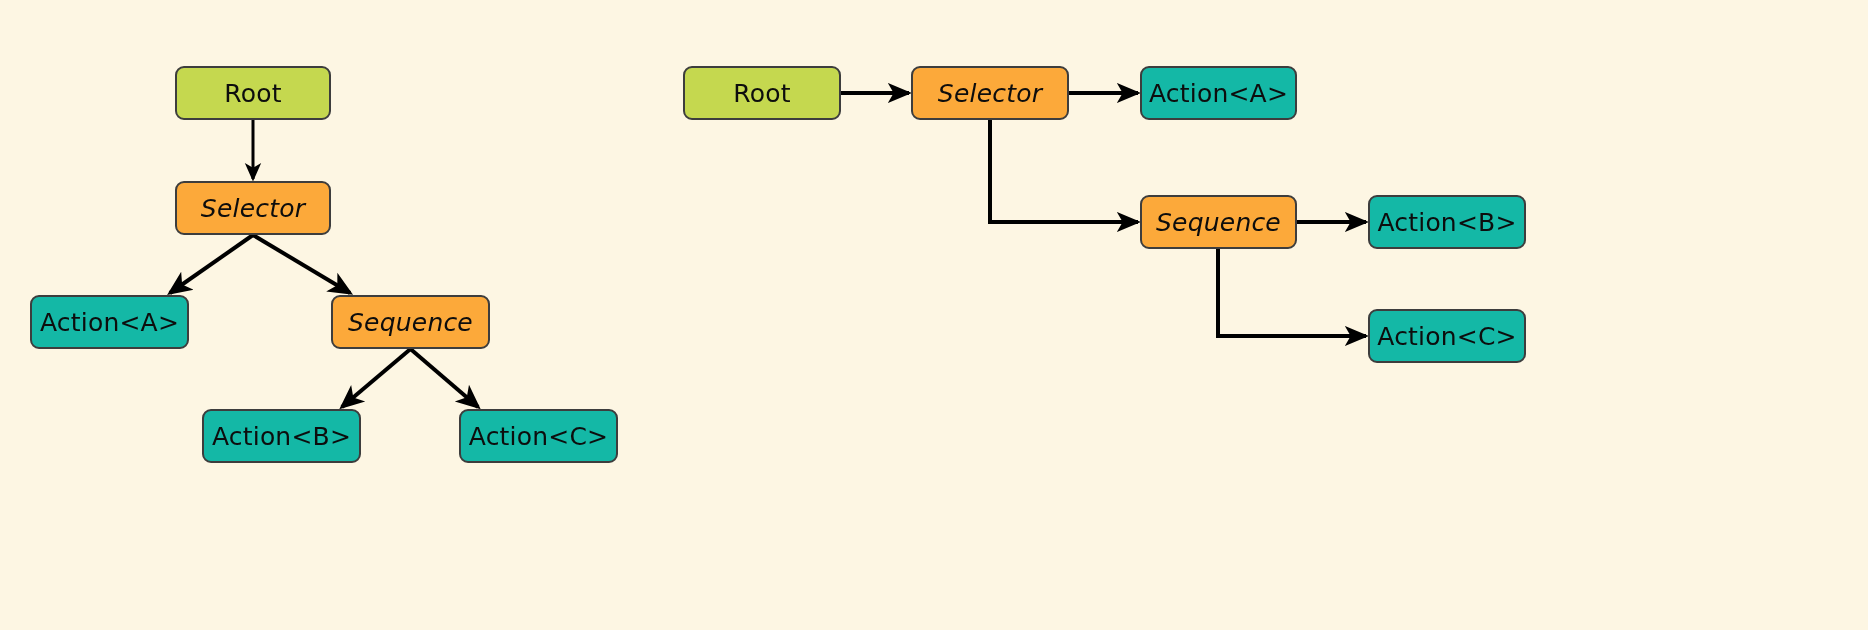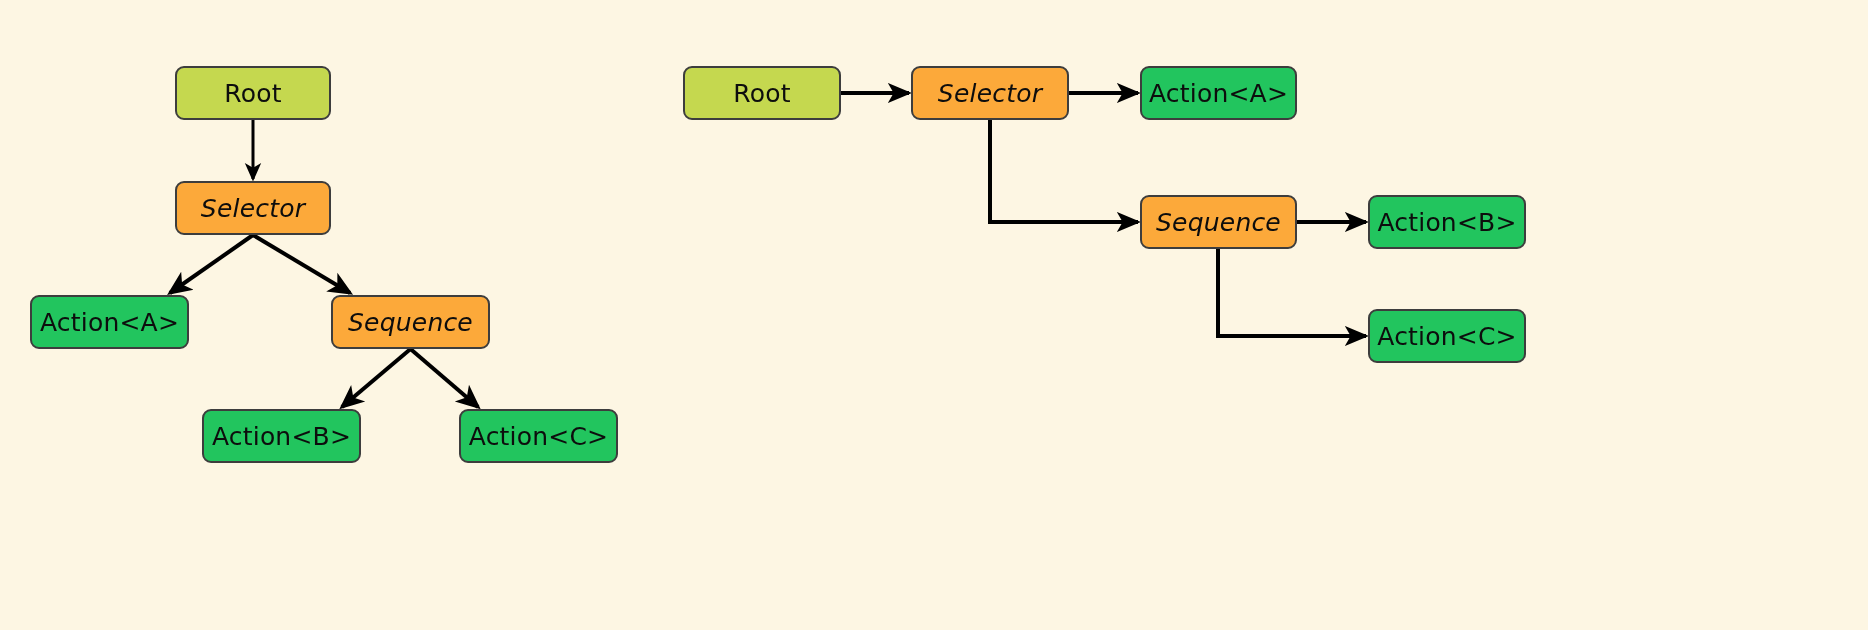--- a/index.html
+++ b/index.html
@@ -39,21 +39,21 @@
     letter-spacing: 0.2px;
     white-space: nowrap;
     font-family: "DejaVu Sans", "Liberation Sans", sans-serif;
   }
   .node-label {
     pointer-events: none;
     display: block;
   }
   .n-root   { background: #c5d84f; }
   .n-ctrl   { background: #fca93a; font-style: italic; }
-  .n-action { background: #22c55e; }
+  .n-action { background: #14b8a6; }
 </style>
 </head>
 <body>
 
 <div id="stage" style="width: 1868px; height: 630px; background: rgb(253, 246, 227);">
   <svg id="edges" viewBox="0 0 1868 630" xmlns="http://www.w3.org/2000/svg">
     <defs>
       <marker id="arrowDiag" viewBox="0 0 10 10" refX="8.6" refY="5" markerWidth="6.2" markerHeight="6.2" orient="auto-start-reverse">
         <path d="M 0 0.6 L 10 5 L 0 9.4 L 2.6 5 Z" fill="#000000"></path>
       </marker>

